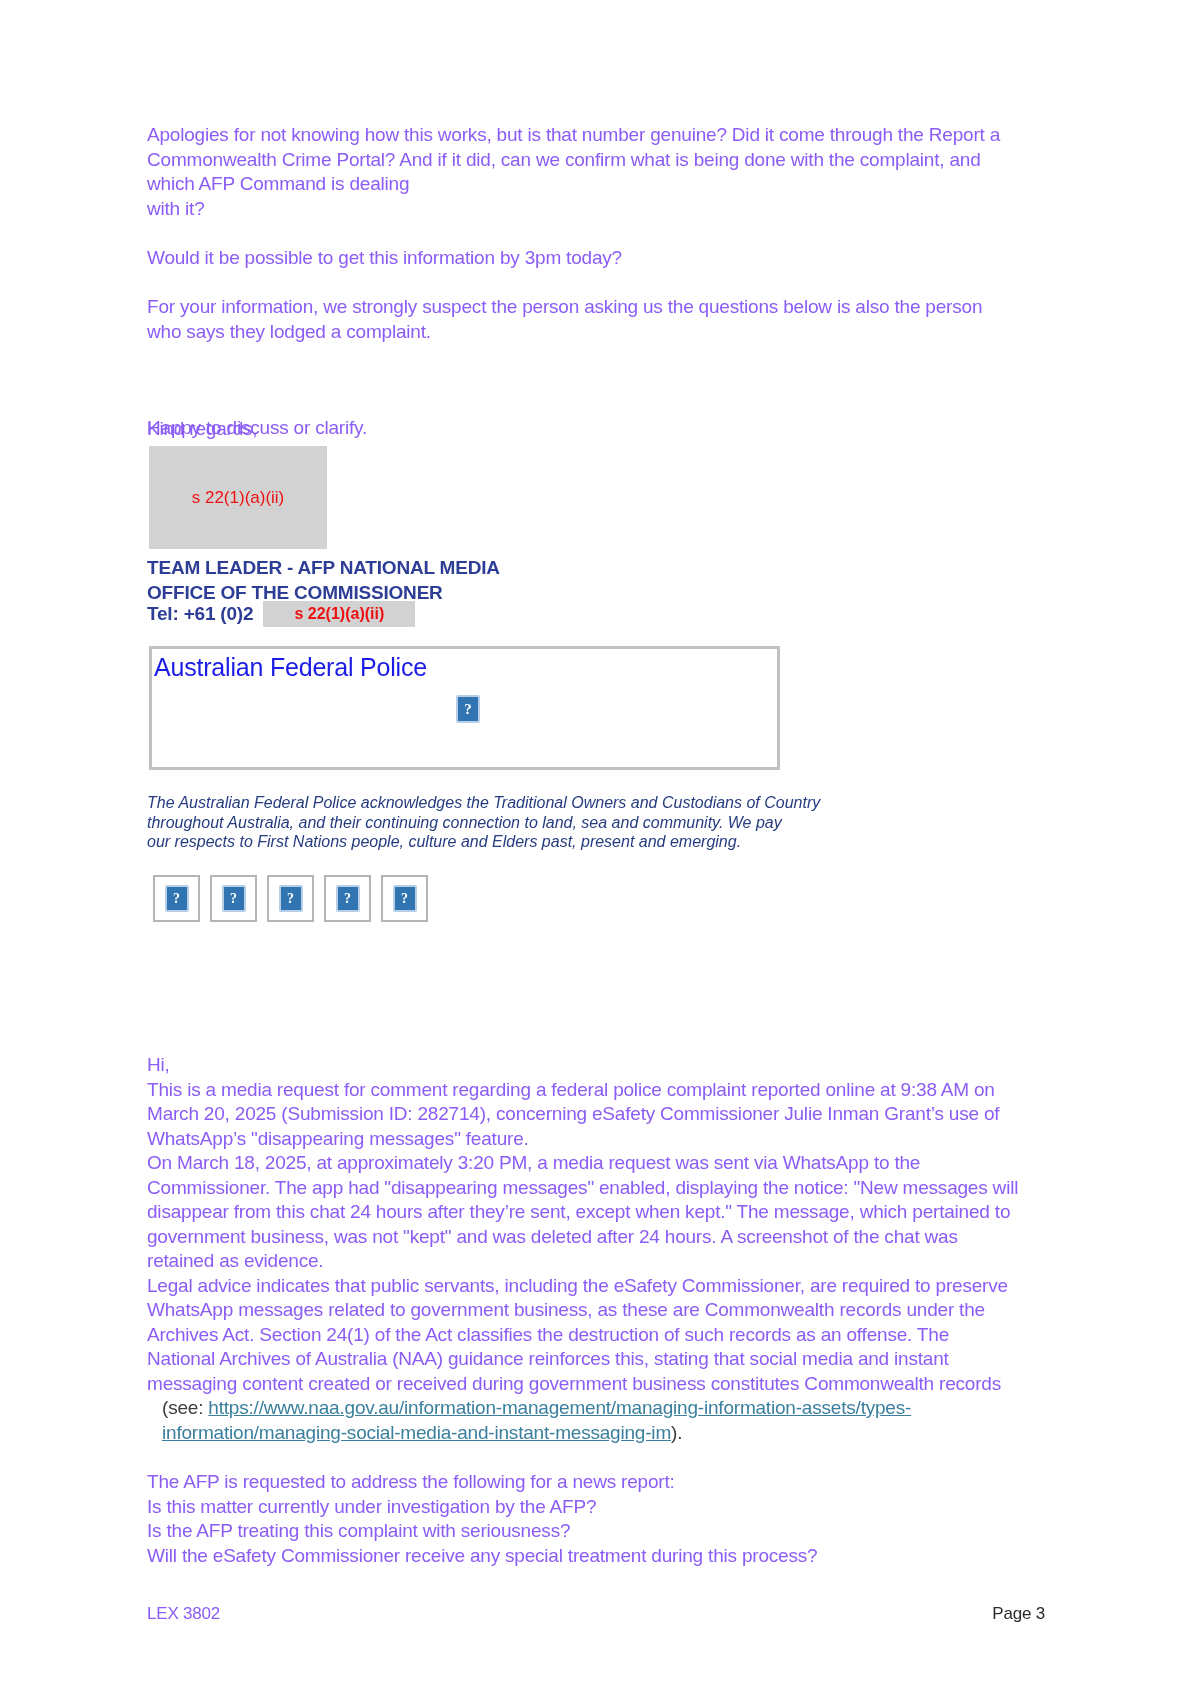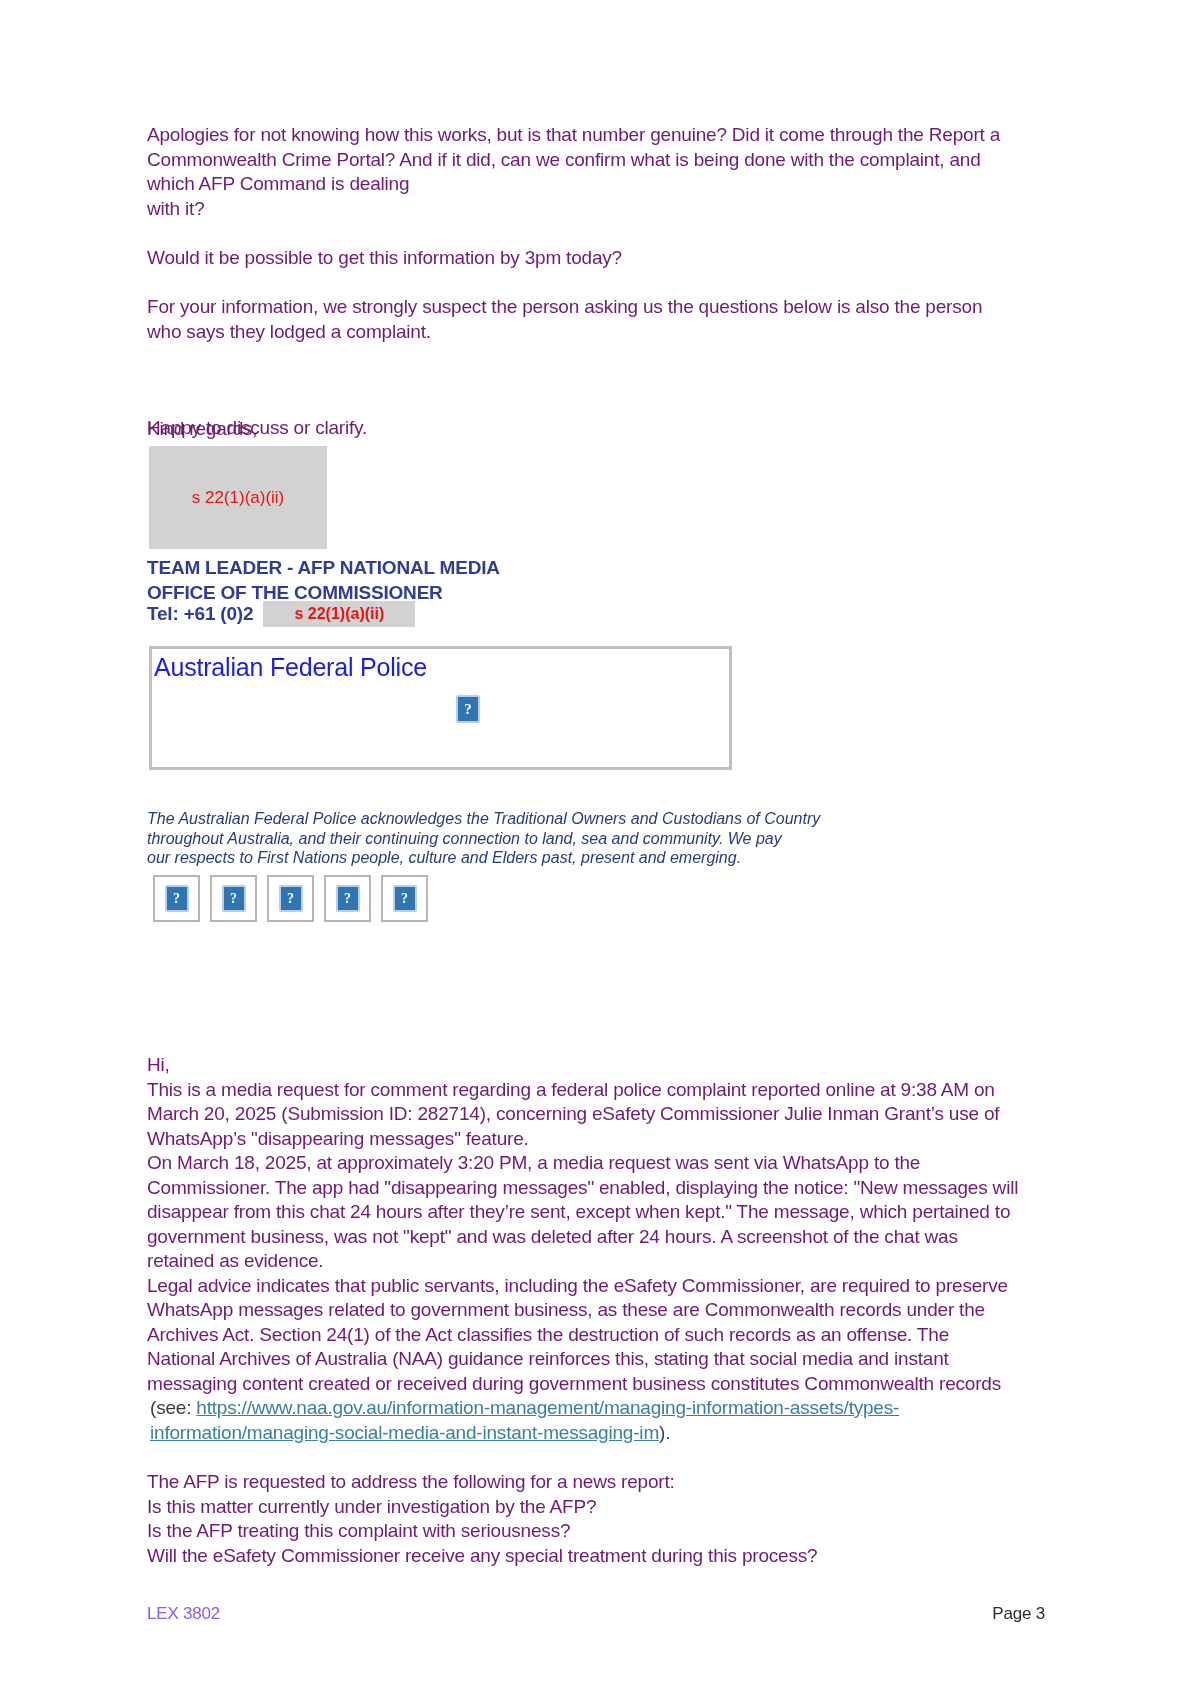--- a/index.html
+++ b/index.html
@@ -9,21 +9,21 @@
     background:#ffffff;
     font-family:"Liberation Sans","DejaVu Sans",sans-serif;
     color:#3d3d3d;
     overflow:hidden;
   }
   .abs{position:absolute;}
   .body-text{
     font-size:19px;
     line-height:24.5px;
     letter-spacing:-0.2px;
-    color:#701a75;
+    color:#8b5cf6;
     white-space:pre-line;
   }
   .navy{color:#2e3d96;font-weight:bold;}
   .redact-box{
     background:#d2d2d2;
     display:flex;align-items:center;justify-content:center;
   }
   .redact-label{
     color:#ee1111;
     font-size:17px;
@@ -31,21 +31,21 @@
   }
   .sig-box{left:149px;top:446px;width:178px;height:103px;}
   .tel-line{
     left:147px;top:601px;
     display:flex;align-items:center;
     font-size:19px;letter-spacing:-0.2px;
   }
   .tel-redact{width:152px;height:26px;margin-left:10px;}
   .tel-redact .redact-label{font-size:16px;}
   .afp-box{
-    left:149px;top:646px;width:583px;height:124px;
+    left:149px;top:646px;width:631px;height:124px;
     border:3px solid #c1c1c1;
     box-sizing:border-box;
     background:#ffffff;
   }
   .afp-title{
     position:absolute;left:2px;top:4px;
     font-size:25px;
     font-weight:500;
     color:#1b1ce6;
     letter-spacing:-0.2px;
@@ -63,35 +63,34 @@
   .img-ph.big{position:absolute;left:304px;top:46px;width:20px;height:24px;font-size:15px;}
   .img-ph.small{width:20px;height:23px;font-size:14px;}
   .ack{
     left:147px;top:793px;
     font-style:italic;
     font-size:16px;
     line-height:19.5px;
     color:#263c80;
     white-space:pre-line;
     letter-spacing:0;
-    margin-top:16px;
   }
   .social-row{
     left:153px;top:875px;
     display:flex;gap:10px;
   }
   .social-box{
     width:47px;height:47px;
     border:2px solid #b5b5b5;
     box-sizing:border-box;
     background:#ffffff;
     display:flex;align-items:center;justify-content:center;
   }
   .link-line{
-    left:150px;top:1396px;
+    left:162px;top:1396px;
     font-size:19px;line-height:24.5px;letter-spacing:-0.2px;
     width:920px;
   }
   .naa-link{
     color:#3a7f9e;
     text-decoration:underline;
     white-space:pre-line;
   }
   .footer-left{left:147px;top:1604px;font-size:17px;color:#8b5cf6;letter-spacing:-0.2px;}
   .footer-right{right:145px;top:1604px;font-size:17px;color:#2b2b2b;letter-spacing:-0.2px;}

